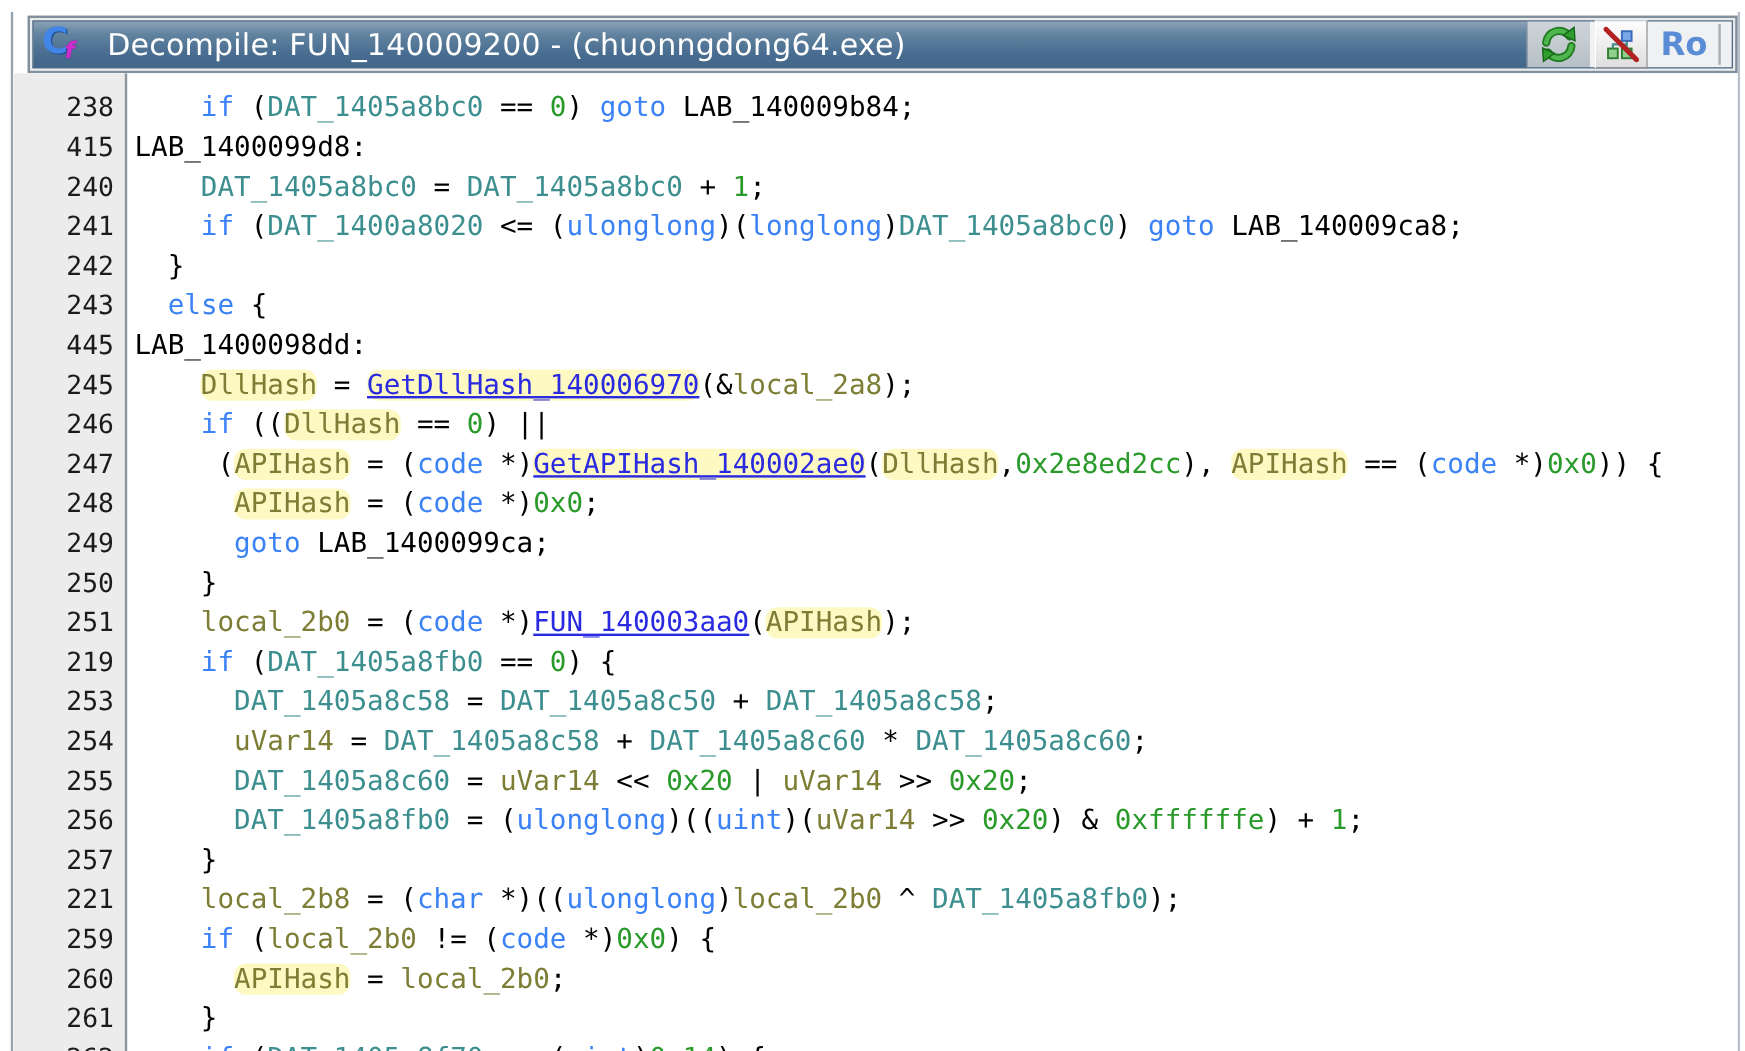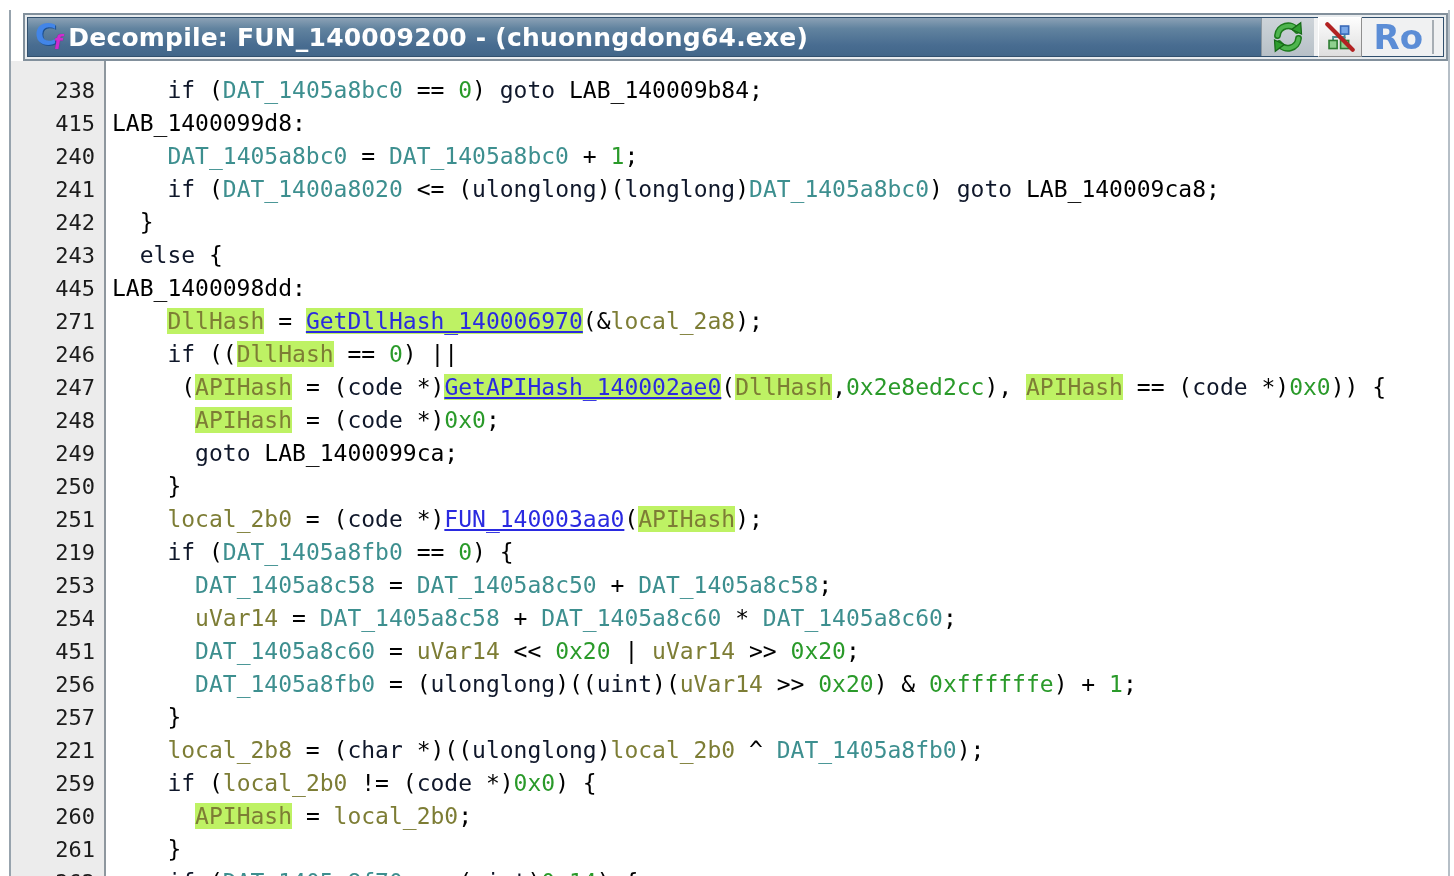--- a/index.html
+++ b/index.html
@@ -25,40 +25,40 @@
   .dec-icon { display:flex; align-items:flex-start; margin-left:7px; height:34px; }
   .dec-icon .c {
     font-size:30px; font-weight:bold; color:#4285e8; line-height:30px;
     text-shadow:1px 1px 0 #1d4f8e;
   }
   .dec-icon .f {
     font-size:19px; font-weight:bold; font-style:italic; color:#cf2ccf;
     margin-left:-3px; margin-top:13px; line-height:19px;
     text-shadow:0 0 1px #8a0f8a;
   }
-  .title-text { color:#ffffff; font-size:25px; margin-left:6px; white-space:nowrap; letter-spacing:0.2px;font-weight:bold; }
+  .title-text { color:#ffffff; font-size:25px; margin-left:27px; white-space:nowrap; letter-spacing:0.2px; }
   .hdr-right {
     position:absolute; right:0; top:0; bottom:0; display:flex; align-items:center;
     border-left:1px solid #8a97a1;
   }
   .refresh-zone {
     height:100%; display:flex; align-items:center; padding:0 8px;
     background:linear-gradient(180deg,#ced4d9,#b7c0c7);
   }
   .light-zone {
     height:100%; display:flex; align-items:center; padding:0 4px;
     background:#f0f1f2;
   }
   .graph-btn {
     width:44px; height:40px; margin-right:4px;
     background:linear-gradient(180deg,#fdfdfd,#dedede);
     border:1px solid; border-color:#ffffff #8f8f8f #8f8f8f #ffffff;
     display:flex; align-items:center; justify-content:center;
   }
-  .ro-label { font-size:34px; font-weight:bold; color:#5b8dd6; padding:0 7px; line-height:1; }
+  .ro-label { font-size:27px; font-weight:bold; color:#5b8dd6; padding:0 7px; line-height:1; }
   .vsep { width:2px; height:34px; background:#a7aeb4; margin:0 5px 0 2px; }
   
   .content {
     position:absolute; left:11px; top:61px; right:6px; bottom:0;
     display:flex; overflow:hidden; background:#ffffff;
   }
   .gutter {
     width:95px; background:#ececec; border-right:2px solid #8e979e;
     padding-top:13px; flex:none;
   }
@@ -66,27 +66,27 @@
     height:33px; line-height:33px; text-align:right; padding-right:9px;
     font-family:"DejaVu Sans Mono","Liberation Mono",monospace;
     font-size:22px; color:#1b1b1b;margin-left:25px;
   }
   .codearea {
     flex:1; padding:13px 0 0 6px; overflow:hidden;
     font-family:"DejaVu Sans Mono","Liberation Mono",monospace;
     font-size:23px; line-height:33px; white-space:pre;
   }
   .code-line { height:33px; }
-  .tok-k { color:#0f172a; }   
+  .tok-k { color:#3b82f6; }   
   .tok-f { color:#2a2ae0;text-decoration:underline; }   
   .tok-g { color:#3d8f8f; }   
   .tok-n { color:#2a9a2a; }   
   .tok-v { color:#7d7d35; }   
   .tok-p { color:#000000; }   
-  .hl    { background:#bef264; }  
+  .hl    { background:#fef9c3;border-radius:10px; }  
 </style>
 </head>
 <body>
 
 <div class="outer-edge"></div>
 <div class="right-edge"></div>
 
 <div class="titlebar">
   <div class="titlebar-inner">
     <span class="dec-icon">
@@ -127,31 +127,31 @@
 
 <div class="content">
   <div class="gutter" id="gutter">
       <div class="ln">238</div>
       <div class="ln">415</div>
       <div class="ln">240</div>
       <div class="ln">241</div>
       <div class="ln">242</div>
       <div class="ln">243</div>
       <div class="ln">445</div>
-      <div class="ln">271</div>
+      <div class="ln">245</div>
       <div class="ln">246</div>
       <div class="ln">247</div>
       <div class="ln">248</div>
       <div class="ln">249</div>
       <div class="ln">250</div>
       <div class="ln">251</div>
       <div class="ln">219</div>
       <div class="ln">253</div>
       <div class="ln">254</div>
-      <div class="ln">451</div>
+      <div class="ln">255</div>
       <div class="ln">256</div>
       <div class="ln">257</div>
       <div class="ln">221</div>
       <div class="ln">259</div>
       <div class="ln">260</div>
       <div class="ln">261</div>
       <div class="ln">262</div>
     </div>
   <div class="codearea" id="codearea"><div class="code-line">    <span class="tok-k">if</span><span class="tok-p"> (</span><span class="tok-g">DAT_1405a8bc0</span><span class="tok-p"> == </span><span class="tok-n">0</span><span class="tok-p">) </span><span class="tok-k">goto</span><span class="tok-p"> LAB_140009b84;</span></div><div class="code-line"><span class="tok-p">LAB_1400099d8:</span></div><div class="code-line">    <span class="tok-g">DAT_1405a8bc0</span><span class="tok-p"> = </span><span class="tok-g">DAT_1405a8bc0</span><span class="tok-p"> + </span><span class="tok-n">1</span><span class="tok-p">;</span></div><div class="code-line">    <span class="tok-k">if</span><span class="tok-p"> (</span><span class="tok-g">DAT_1400a8020</span><span class="tok-p"> &lt;= (</span><span class="tok-k">ulonglong</span><span class="tok-p">)(</span><span class="tok-k">longlong</span><span class="tok-p">)</span><span class="tok-g">DAT_1405a8bc0</span><span class="tok-p">) </span><span class="tok-k">goto</span><span class="tok-p"> LAB_140009ca8;</span></div><div class="code-line">  <span class="tok-p">}</span></div><div class="code-line">  <span class="tok-k">else</span><span class="tok-p"> {</span></div><div class="code-line"><span class="tok-p">LAB_1400098dd:</span></div><div class="code-line">    <span class="tok-v hl">DllHash</span><span class="tok-p"> = </span><span class="tok-f hl">GetDllHash_140006970</span><span class="tok-p">(&amp;</span><span class="tok-v">local_2a8</span><span class="tok-p">);</span></div><div class="code-line">    <span class="tok-k">if</span><span class="tok-p"> ((</span><span class="tok-v hl">DllHash</span><span class="tok-p"> == </span><span class="tok-n">0</span><span class="tok-p">) ||</span></div><div class="code-line">     <span class="tok-p">(</span><span class="tok-v hl">APIHash</span><span class="tok-p"> = (</span><span class="tok-k">code</span><span class="tok-p"> *)</span><span class="tok-f hl">GetAPIHash_140002ae0</span><span class="tok-p">(</span><span class="tok-v hl">DllHash</span><span class="tok-p">,</span><span class="tok-n">0x2e8ed2cc</span><span class="tok-p">), </span><span class="tok-v hl">APIHash</span><span class="tok-p"> == (</span><span class="tok-k">code</span><span class="tok-p"> *)</span><span class="tok-n">0x0</span><span class="tok-p">)) {</span></div><div class="code-line">      <span class="tok-v hl">APIHash</span><span class="tok-p"> = (</span><span class="tok-k">code</span><span class="tok-p"> *)</span><span class="tok-n">0x0</span><span class="tok-p">;</span></div><div class="code-line">      <span class="tok-k">goto</span><span class="tok-p"> LAB_1400099ca;</span></div><div class="code-line">    <span class="tok-p">}</span></div><div class="code-line">    <span class="tok-v">local_2b0</span><span class="tok-p"> = (</span><span class="tok-k">code</span><span class="tok-p"> *)</span><span class="tok-f">FUN_140003aa0</span><span class="tok-p">(</span><span class="tok-v hl">APIHash</span><span class="tok-p">);</span></div><div class="code-line">    <span class="tok-k">if</span><span class="tok-p"> (</span><span class="tok-g">DAT_1405a8fb0</span><span class="tok-p"> == </span><span class="tok-n">0</span><span class="tok-p">) {</span></div><div class="code-line">      <span class="tok-g">DAT_1405a8c58</span><span class="tok-p"> = </span><span class="tok-g">DAT_1405a8c50</span><span class="tok-p"> + </span><span class="tok-g">DAT_1405a8c58</span><span class="tok-p">;</span></div><div class="code-line">      <span class="tok-v">uVar14</span><span class="tok-p"> = </span><span class="tok-g">DAT_1405a8c58</span><span class="tok-p"> + </span><span class="tok-g">DAT_1405a8c60</span><span class="tok-p"> * </span><span class="tok-g">DAT_1405a8c60</span><span class="tok-p">;</span></div><div class="code-line">      <span class="tok-g">DAT_1405a8c60</span><span class="tok-p"> = </span><span class="tok-v">uVar14</span><span class="tok-p"> &lt;&lt; </span><span class="tok-n">0x20</span><span class="tok-p"> | </span><span class="tok-v">uVar14</span><span class="tok-p"> &gt;&gt; </span><span class="tok-n">0x20</span><span class="tok-p">;</span></div><div class="code-line">      <span class="tok-g">DAT_1405a8fb0</span><span class="tok-p"> = (</span><span class="tok-k">ulonglong</span><span class="tok-p">)((</span><span class="tok-k">uint</span><span class="tok-p">)(</span><span class="tok-v">uVar14</span><span class="tok-p"> &gt;&gt; </span><span class="tok-n">0x20</span><span class="tok-p">) &amp; </span><span class="tok-n">0xffffffe</span><span class="tok-p">) + </span><span class="tok-n">1</span><span class="tok-p">;</span></div><div class="code-line">    <span class="tok-p">}</span></div><div class="code-line">    <span class="tok-v">local_2b8</span><span class="tok-p"> = (</span><span class="tok-k">char</span><span class="tok-p"> *)((</span><span class="tok-k">ulonglong</span><span class="tok-p">)</span><span class="tok-v">local_2b0</span><span class="tok-p"> ^ </span><span class="tok-g">DAT_1405a8fb0</span><span class="tok-p">);</span></div><div class="code-line">    <span class="tok-k">if</span><span class="tok-p"> (</span><span class="tok-v">local_2b0</span><span class="tok-p"> != (</span><span class="tok-k">code</span><span class="tok-p"> *)</span><span class="tok-n">0x0</span><span class="tok-p">) {</span></div><div class="code-line">      <span class="tok-v hl">APIHash</span><span class="tok-p"> = </span><span class="tok-v">local_2b0</span><span class="tok-p">;</span></div><div class="code-line">    <span class="tok-p">}</span></div><div class="code-line">    <span class="tok-k">if</span><span class="tok-p"> (</span><span class="tok-g">DAT_1405a8f70</span><span class="tok-p"> == (</span><span class="tok-k">uint</span><span class="tok-p">)</span><span class="tok-n">0x14</span><span class="tok-p">) {</span></div></div>
 </div>

